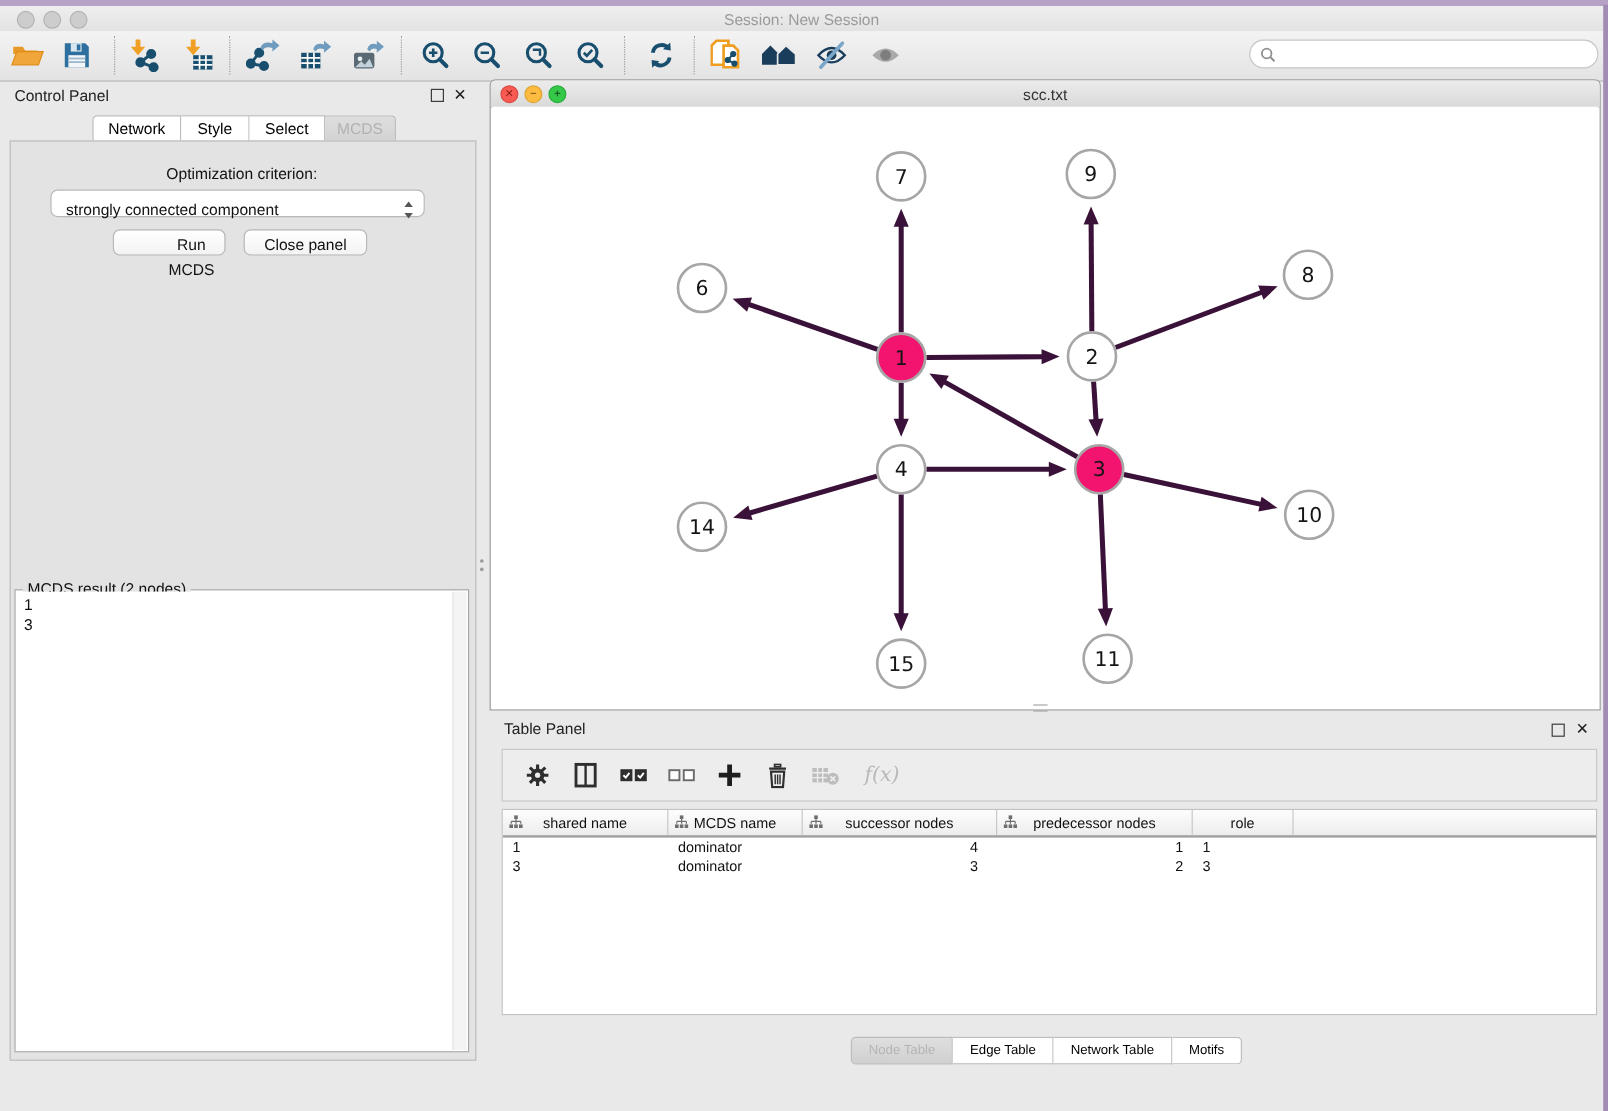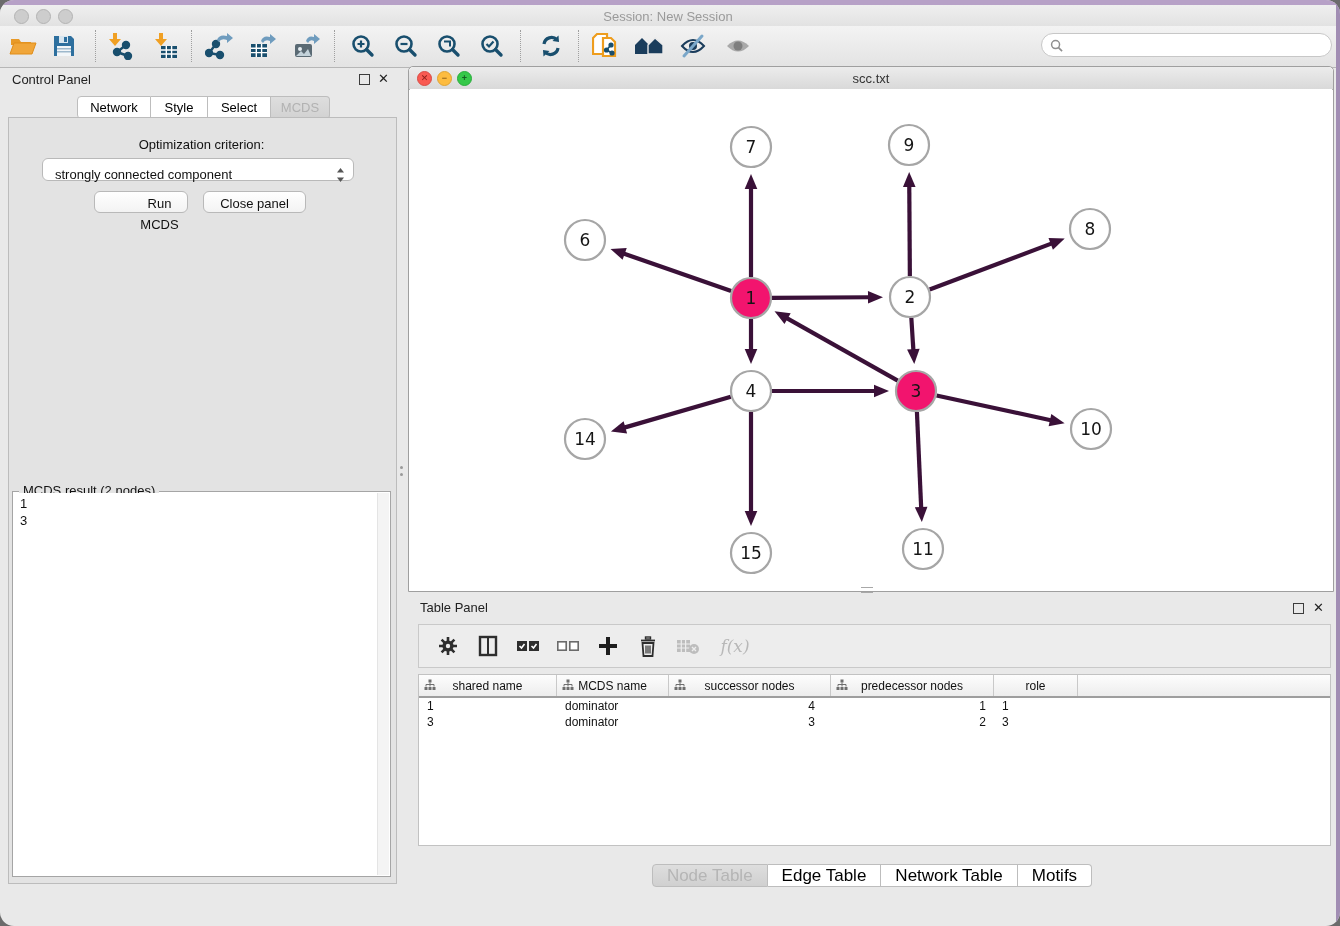--- a/index.html
+++ b/index.html
@@ -1,17 +1,17 @@
 <!DOCTYPE html>
 <html><head>
 <meta charset="utf-8">
 <style>
   html,body{margin:0;padding:0;background:#6b6b6b;}
   #app{position:relative;width:1340px;height:926px;background:#e9e9e9;overflow:hidden;
-       font-family:"Liberation Sans","DejaVu Sans",sans-serif;font-size:13px;color:#1a1a1a;border-radius:14px;}
+       font-family:"Liberation Sans","DejaVu Sans",sans-serif;font-size:13px;color:#1a1a1a;}
   .abs{position:absolute;}
   
   .purple-top{left:0;top:0;width:1340px;height:5px;background:#b7a1c7;}
   .pr{right:0;top:4px;width:4px;height:922px;background:#a18db3;}
   .titlebar{left:0;top:5px;width:1336px;height:21px;background:linear-gradient(#efefef,#e2e2e2);}
   .tl-dot{width:13px;height:13px;border-radius:50%;background:#cdcdcd;border:1px solid #b3b3b3;
           display:flex;align-items:center;justify-content:center;}
   .win-title{left:0;top:9px;width:1336px;text-align:center;color:#9a9a9a;font-size:13px;}
   
   .toolbar{left:0;top:26px;width:1336px;height:41px;background:linear-gradient(#f3f3f3,#e3e3e3);
@@ -61,21 +61,21 @@
        box-sizing:border-box;overflow:hidden;}
   .tbl-head{display:flex;height:21px;background:linear-gradient(#fdfdfd,#ededed);border-bottom:2px solid #9e9e9e;}
   .th{position:relative;border-right:1px solid #c9c9c9;display:flex;align-items:center;justify-content:center;
       font-size:12px;color:#111;box-sizing:border-box;}
   .th .tree{position:absolute;left:5px;top:4px;}
   .trow{display:flex;height:16px;align-items:center;font-size:12px;color:#111;}
   .td{box-sizing:border-box;padding:0 8px;overflow:hidden;white-space:nowrap;}
   .ta-r{text-align:right;}
   .tp-tabs{position:absolute;left:0;top:268px;width:100%;display:flex;justify-content:center;}
   .btab{height:21px;line-height:21px;text-align:center;background:#fff;border:1px solid #bdbdbd;border-left:none;
-        font-size:17px;color:#000;padding:0 14px;}
+        font-size:11px;color:#000;padding:0 14px;}
   .btab.first{border-left:1px solid #bdbdbd;border-radius:4px 0 0 4px;}
   .btab.last{border-radius:0 4px 4px 0;}
   .btab.sel{background:linear-gradient(#dedede,#d0d0d0);color:#b5b5b5;}
   
   .statusbar{left:0;top:936px;width:1336px;height:36px;background:#e9e9e9;border-top:1px solid #c4c4c4;}
   .list-btn{position:absolute;left:10px;top:7px;width:28px;height:22px;background:#fff;border:1px solid #b4b4b4;
             display:flex;align-items:center;justify-content:center;}
   .mem-btn{position:absolute;right:10px;top:6px;height:23px;background:linear-gradient(#ffffff,#f0f0f0);
            border:1px solid #b4b4b4;border-radius:4px;display:flex;align-items:center;gap:6px;padding:0 10px;
            font-size:12px;color:#111;}

